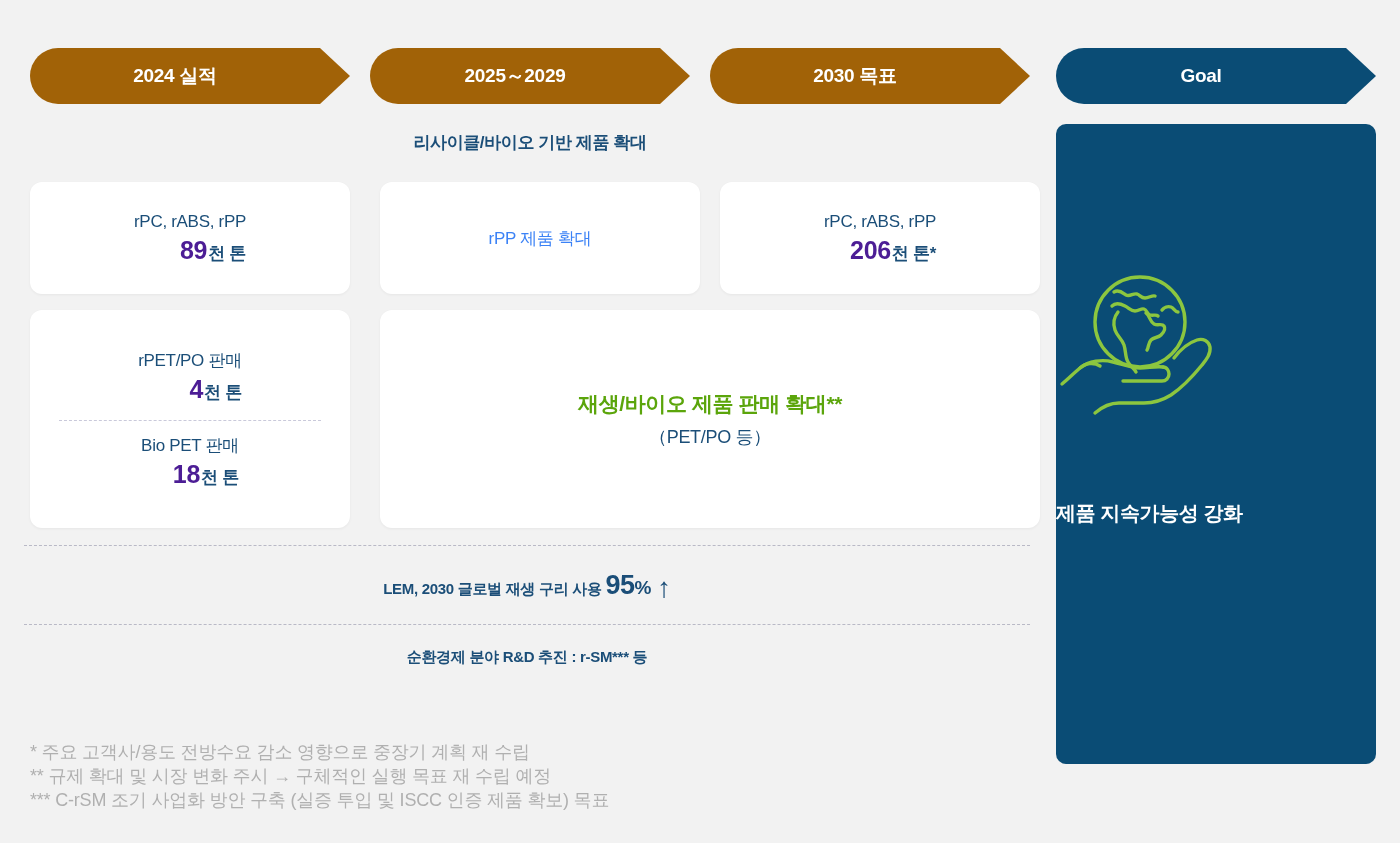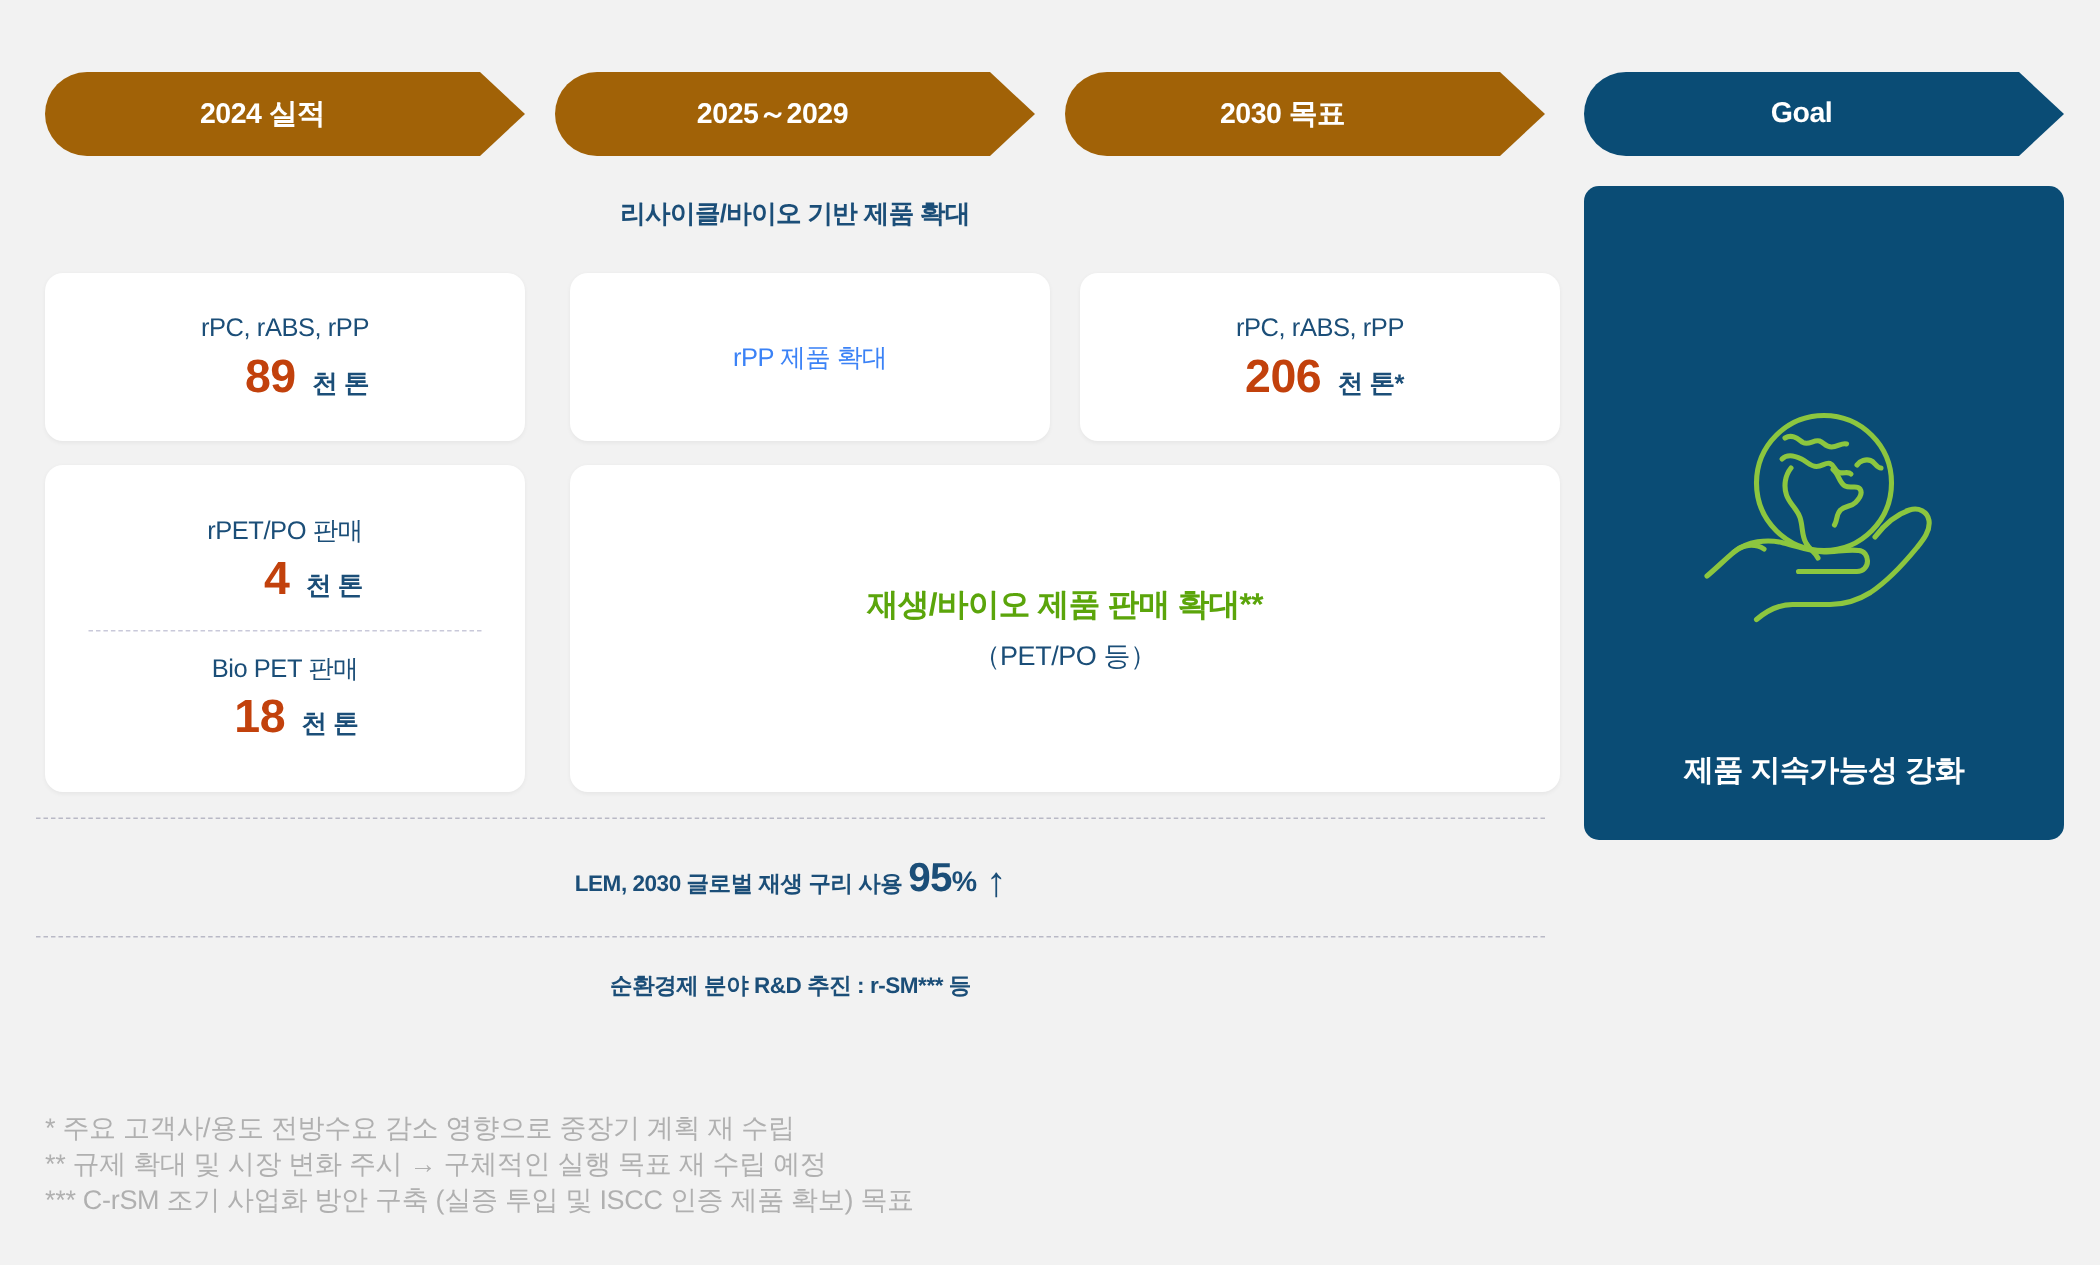--- a/index.html
+++ b/index.html
@@ -90,29 +90,29 @@
     letter-spacing: -0.3px;
     line-height: 1.3;
   }
   .metric-value {
     margin-top: 4px;
     line-height: 1.1;
     letter-spacing: -0.3px;
     white-space: nowrap;
   }
   .metric-value .num {
-    font-size: 31px;
-    font-weight: bold;
-    color: #c2410c;
+    font-size: 25px;
+    font-weight: bold;
+    color: #4c1d95;
   }
   .metric-value .unit {
     font-size: 17px;
     font-weight: bold;
     color: #1b4e78;
-    margin-left: 11px;
+    margin-left: 1px;
   }
   .card-plain-text {
     font-size: 17px;
     font-weight: normal;
     color: #3b82f6;
     letter-spacing: -0.3px;
   }
 
   .card-divider {
     width: 262px;
@@ -135,26 +135,26 @@
     color: #1b4e78;
     letter-spacing: -0.3px;
   }
 
   
   .goal-panel {
     position: absolute;
     left: 1056px;
     top: 124px;
     width: 320px;
-    height: 436px;
+    height: 640px;
     background: #0a4c75;
     border-radius: 10px;
     display: flex;
     flex-direction: column;
-    align-items: center;
+    align-items: flex-start;
     justify-content: flex-start;
     box-sizing: border-box;
   }
   .goal-icon {
     margin-top: 142px;
     width: 168px;
     height: 168px;
   }
   .goal-caption {
     margin-top: 66px;

